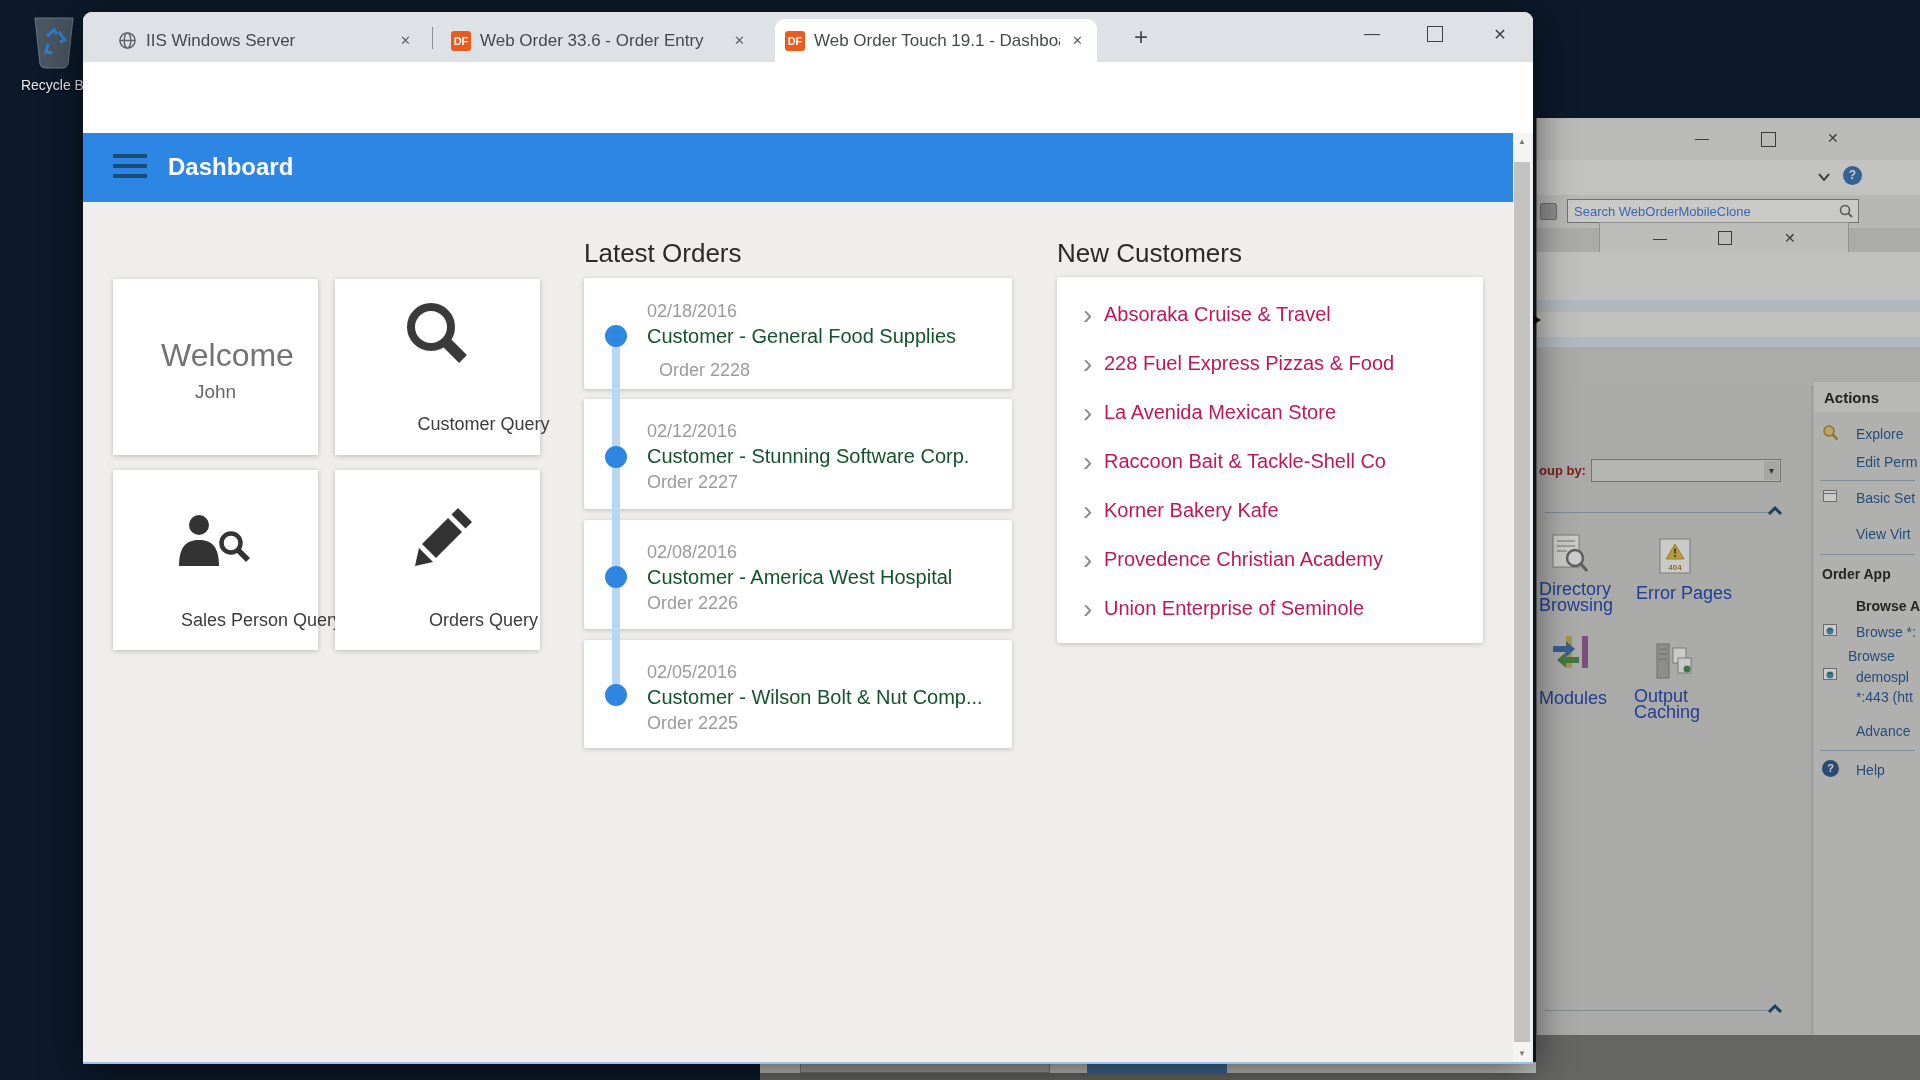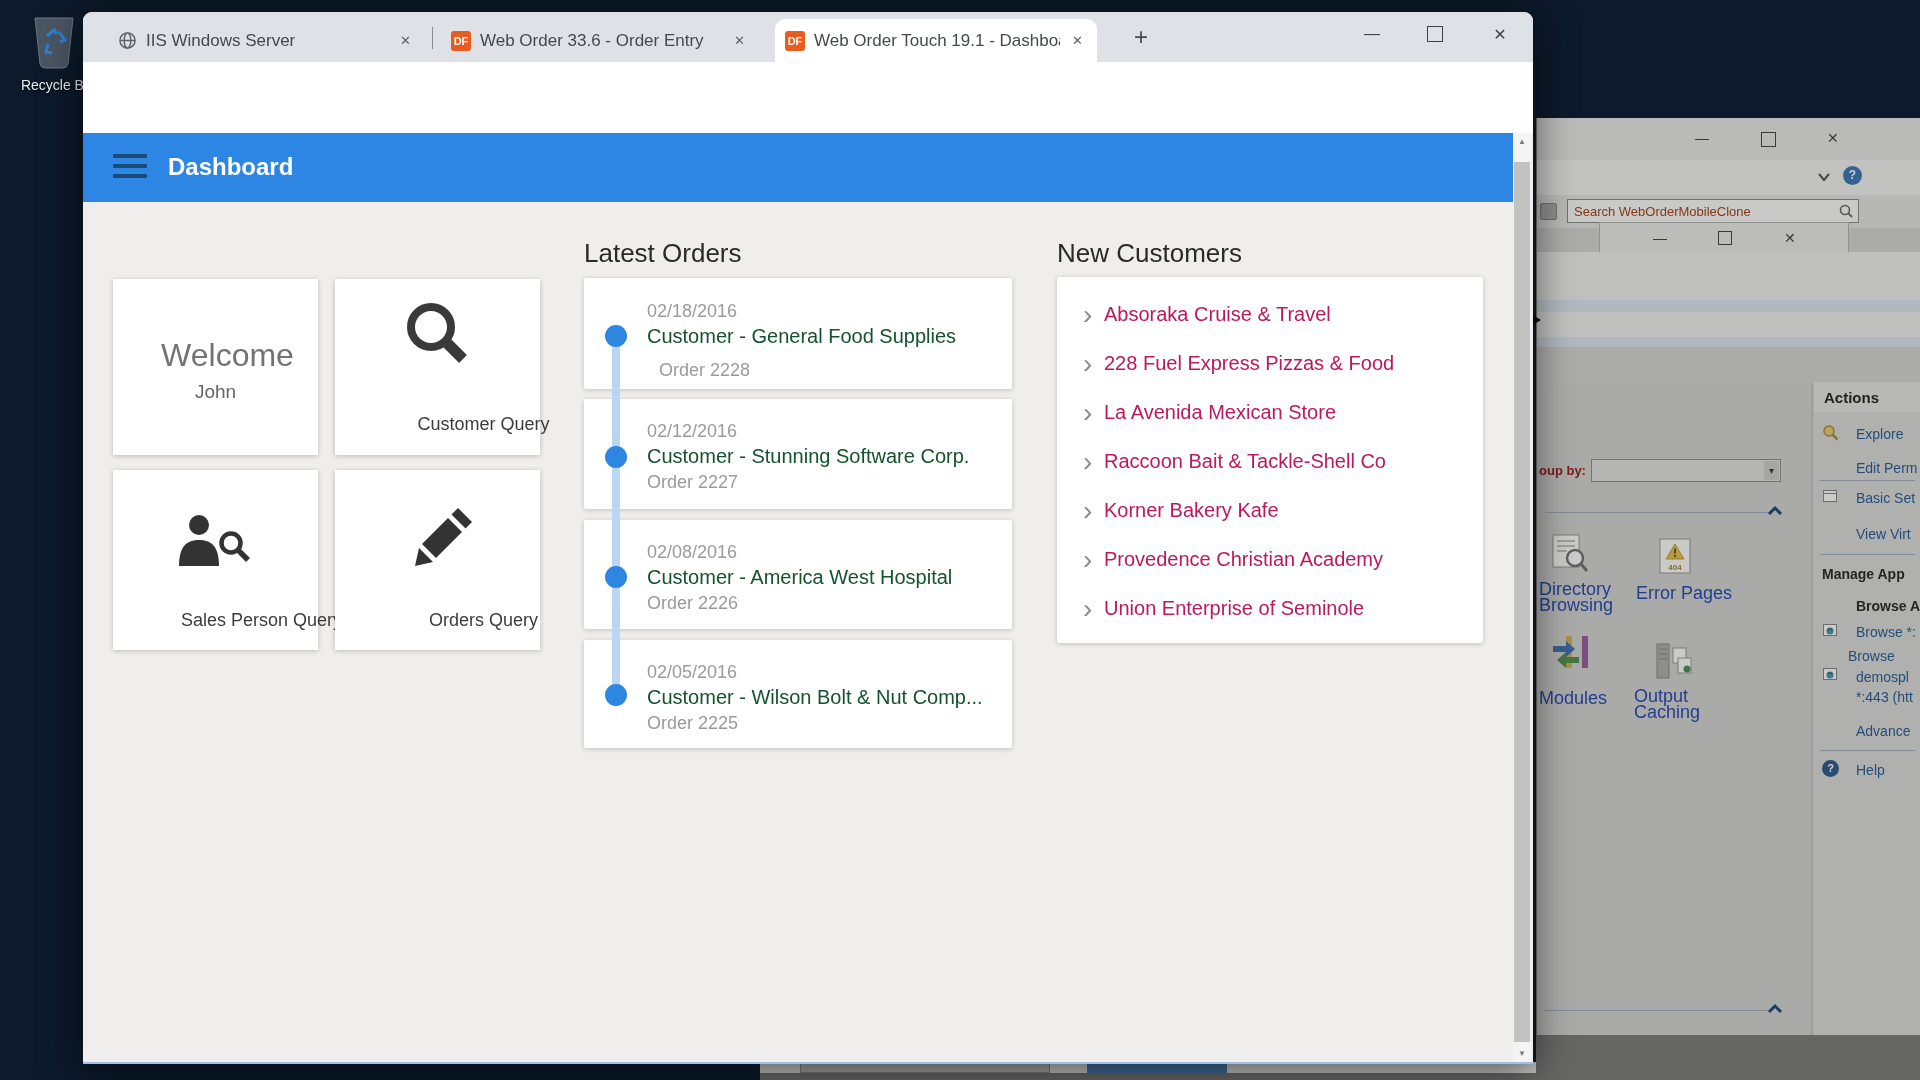--- a/index.html
+++ b/index.html
@@ -67,21 +67,21 @@
     <div class="abs" style="left:0;top:42px;width:384px;height:35px;background:#f2f2f0;">
       <svg class="abs" style="left:280px;top:12px;" width="14" height="10">
           <polyline points="2,2 7,8 12,2" fill="none" stroke="#555" stroke-width="2"></polyline>
         </svg>
       <div class="abs" style="left:306px;top:6px;width:19px;height:19px;border-radius:50%;background:#2f7fd0;color:#fff;font-size:12px;font-weight:bold;text-align:center;line-height:19px;">?</div>
     </div>
 
     <div class="abs" style="left:0;top:77px;width:384px;height:33px;background:#e5e5e3;">
       <span class="abs" style="left:3px;top:8px;width:15px;height:15px;background:#b0b0ae;border:1px solid #8a8a88;border-radius:2px;"></span>
       <div class="abs" style="left:30px;top:4px;width:292px;height:24px;background:#fbfbf9;border:1px solid #8f8f8d;box-sizing:border-box;display:flex;align-items:center;">
-        <span style="flex:1;font-size:13px;color:#c2410c;padding-left:6px;white-space:nowrap;overflow:hidden;">Search WebOrderMobileClone</span>
+        <span style="flex:1;font-size:13px;color:#3b82f6;padding-left:6px;white-space:nowrap;overflow:hidden;">Search WebOrderMobileClone</span>
         <svg width="15" height="15" style="margin-right:4px;flex:none;">
           <circle cx="6" cy="6" r="4.5" fill="none" stroke="#6e6e6c" stroke-width="1.6"></circle>
             <path d="M9.5 9.5l3.5 3.5" stroke="#6e6e6c" stroke-width="1.8"></path>
           </svg>
       </div>
     </div>
 
     <div class="abs" style="left:62px;top:104px;width:248px;height:30px;background:#ebebe9;border:1px solid #b5b5b3;">
       <span class="abs bg-ctl" style="left:53px;top:8px;">—</span>
       <span class="abs" style="left:118px;top:8px;width:12px;height:12px;border:1.5px solid #4a4a4a;"></span>
@@ -145,30 +145,30 @@
 
     <div class="abs" style="left:277px;top:264px;width:107px;height:653px;background:#dcdcda;">
       <div style="height:30px;background:#e6e6e4;display:flex;align-items:center;">
         <span style="font-size:15px;font-weight:bold;color:#2a2a2a;margin-left:10px;">Actions</span>
       </div>
       <svg class="abs" style="left:8px;top:42px;" width="18" height="18">
         <circle cx="7" cy="7" r="5" fill="#f0d060" stroke="#b89020" stroke-width="1.5"></circle>
           <path d="M10.5 10.5 L15.5 15.5" stroke="#b89020" stroke-width="2.5"></path>
         </svg>
       <a class="abs bg-link" style="left:42px;top:44px;">Explore</a>
-      <a class="abs bg-link" style="left:42px;top:72px;margin-top:6px;">Edit Perm</a>
+      <a class="abs bg-link" style="left:42px;top:72px;">Edit Perm</a>
       <div class="abs bg-sep" style="left:6px;top:98px;width:95px;"></div>
       <svg class="abs" style="left:8px;top:106px;" width="17" height="16">
         <rect x="1.5" y="2.5" width="13" height="11" fill="#fdfdfb" stroke="#888"></rect>
           <path d="M1.5 5.5h13" stroke="#888"></path>
         </svg>
       <a class="abs bg-link" style="left:42px;top:108px;">Basic Set</a>
       <a class="abs bg-link" style="left:42px;top:144px;">View Virt</a>
       <div class="abs bg-sep" style="left:6px;top:172px;width:95px;"></div>
-      <span class="abs bg-bold" style="left:8px;top:184px;">Manage App</span>
+      <span class="abs bg-bold" style="left:8px;top:184px;">Order App</span>
       <span class="abs bg-bold" style="left:42px;top:216px;">Browse A</span>
       <svg class="abs" style="left:8px;top:240px;" width="17" height="16">
         <rect x="1.5" y="2.5" width="13" height="11" fill="#fdfdfb" stroke="#888"></rect>
           <circle cx="8" cy="9" r="3.5" fill="#3a9ac8"></circle>
           <path d="M5.5 8c1.5-1.5 3.5-1.5 5 0" stroke="#2a7a40" stroke-width="1.5" fill="none"></path>
         </svg>
       <a class="abs bg-link" style="left:42px;top:242px;">Browse *:</a>
       <a class="abs bg-link" style="left:34px;top:266px;">Browse</a>
       <svg class="abs" style="left:8px;top:284px;" width="17" height="16">
         <rect x="1.5" y="2.5" width="13" height="11" fill="#fdfdfb" stroke="#888"></rect>

